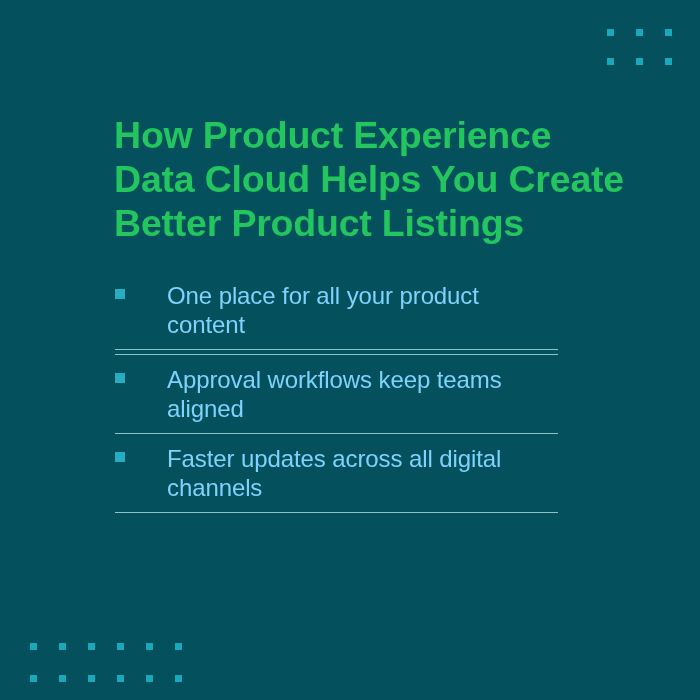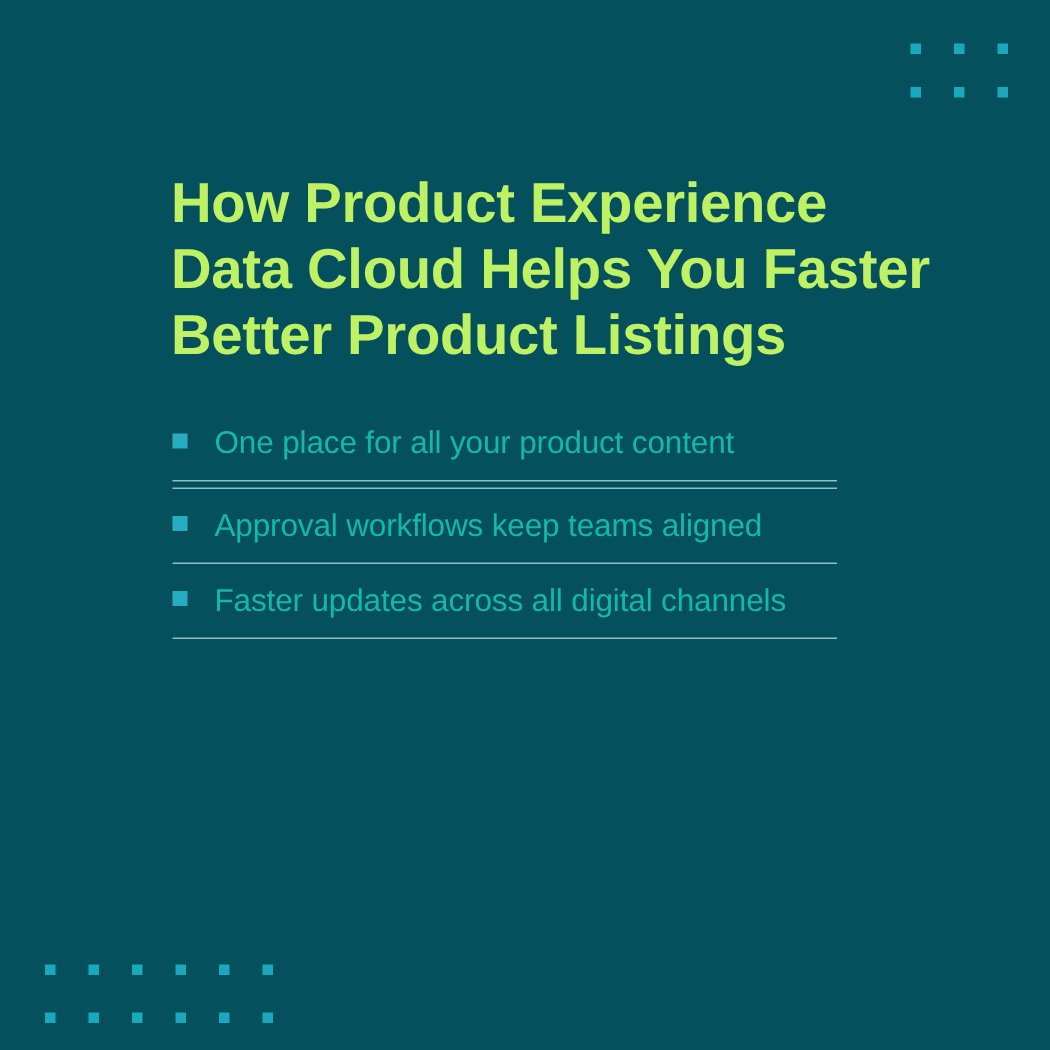--- a/index.html
+++ b/index.html
@@ -47,21 +47,21 @@
     column-gap: 22px;
     row-gap: 25px;
   }
 
   
   #heading {
     position: absolute;
     left: 114px;
     top: 113px;
     width: 530px;
-    color: #bef264;
+    color: #22c55e;
     font-size: 37.5px;
     font-weight: bold;
     line-height: 44px;
     letter-spacing: -0.2px;
   }
   #heading .hline {
     display: block;
     white-space: nowrap;
   }
 
@@ -79,24 +79,25 @@
   }
   .bullet {
     flex: 0 0 auto;
     width: 10px;
     height: 10px;
     background: #26aec0;
     margin-top: 8px;
     margin-right: 18px;
   }
   .benefit-text {
-    color: #14b8a6;
-    font-size: 21px;
+    color: #7dd3fc;
+    font-size: 24px;
     line-height: 29px;
     letter-spacing: -0.1px;
+    margin-left: 24px;
   }
   .divider {
     height: 1px;
     background: #8fc0c6;
     width: 443px;
     margin: 4px 0 4px 0;
   }
 </style>
 </head>
 <body>
@@ -107,21 +108,21 @@
       <span class="dot"></span>
       <span class="dot"></span>
       <span class="dot"></span>
       <span class="dot"></span>
       <span class="dot"></span>
       <span class="dot"></span>
     </div>
 
   <div id="heading">
     <span class="hline">How Product Experience</span>
-    <span class="hline">Data Cloud Helps You Faster</span>
+    <span class="hline">Data Cloud Helps You Create</span>
     <span class="hline">Better Product Listings</span>
   </div>
 
   <div id="benefit-list">
       <div class="benefit-row">
         <span class="bullet"></span>
         <span class="benefit-text">One place for all your product content</span>
       </div>
       <div class="divider"></div>
       <div class="divider"></div>

